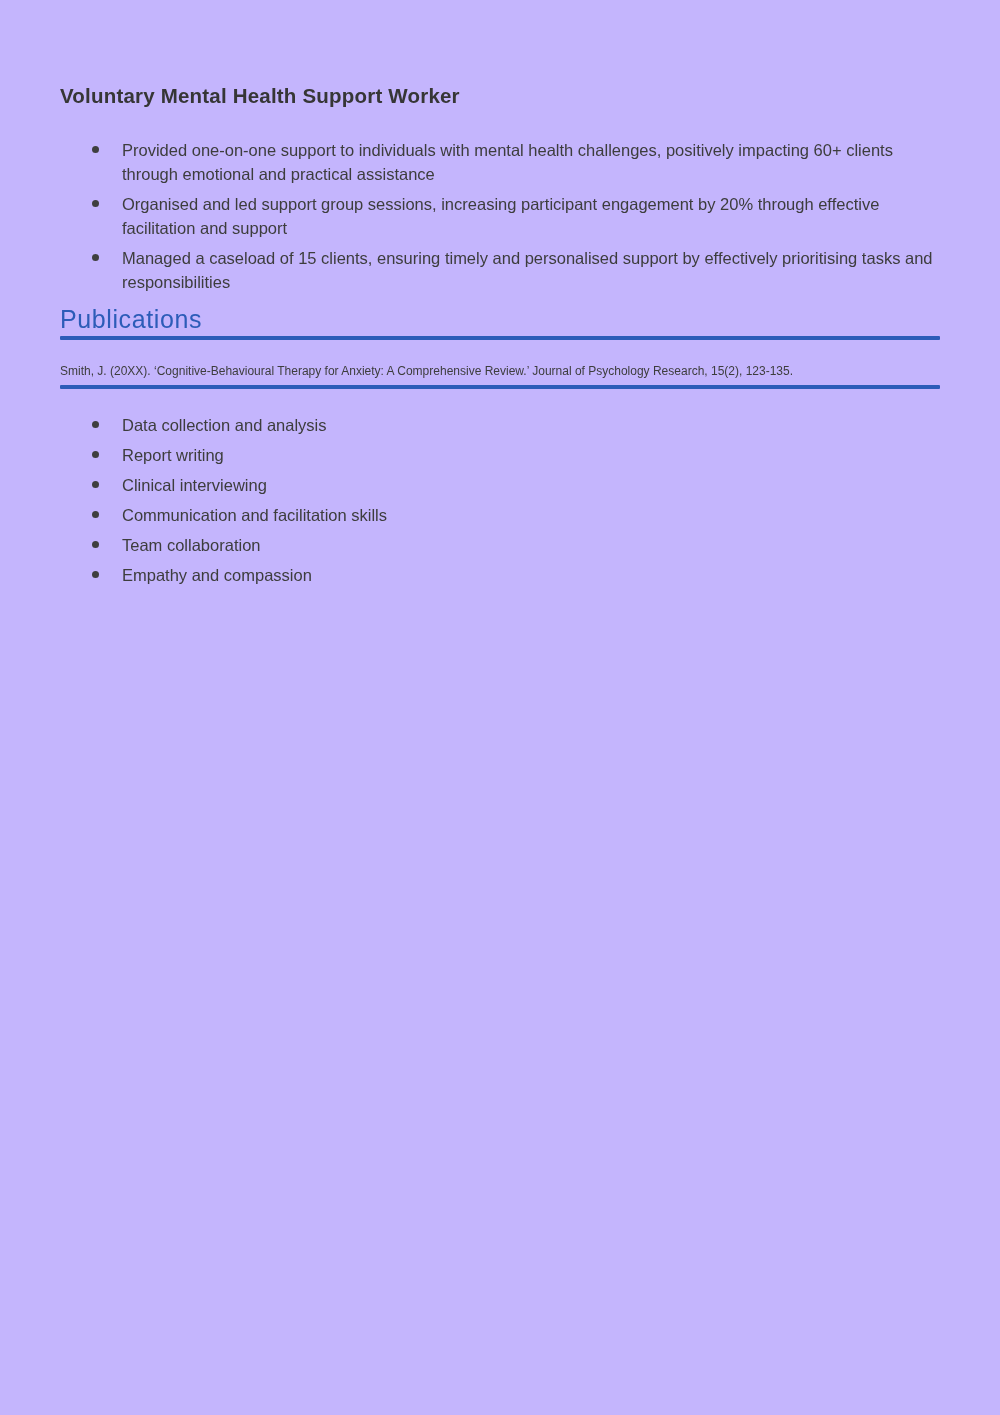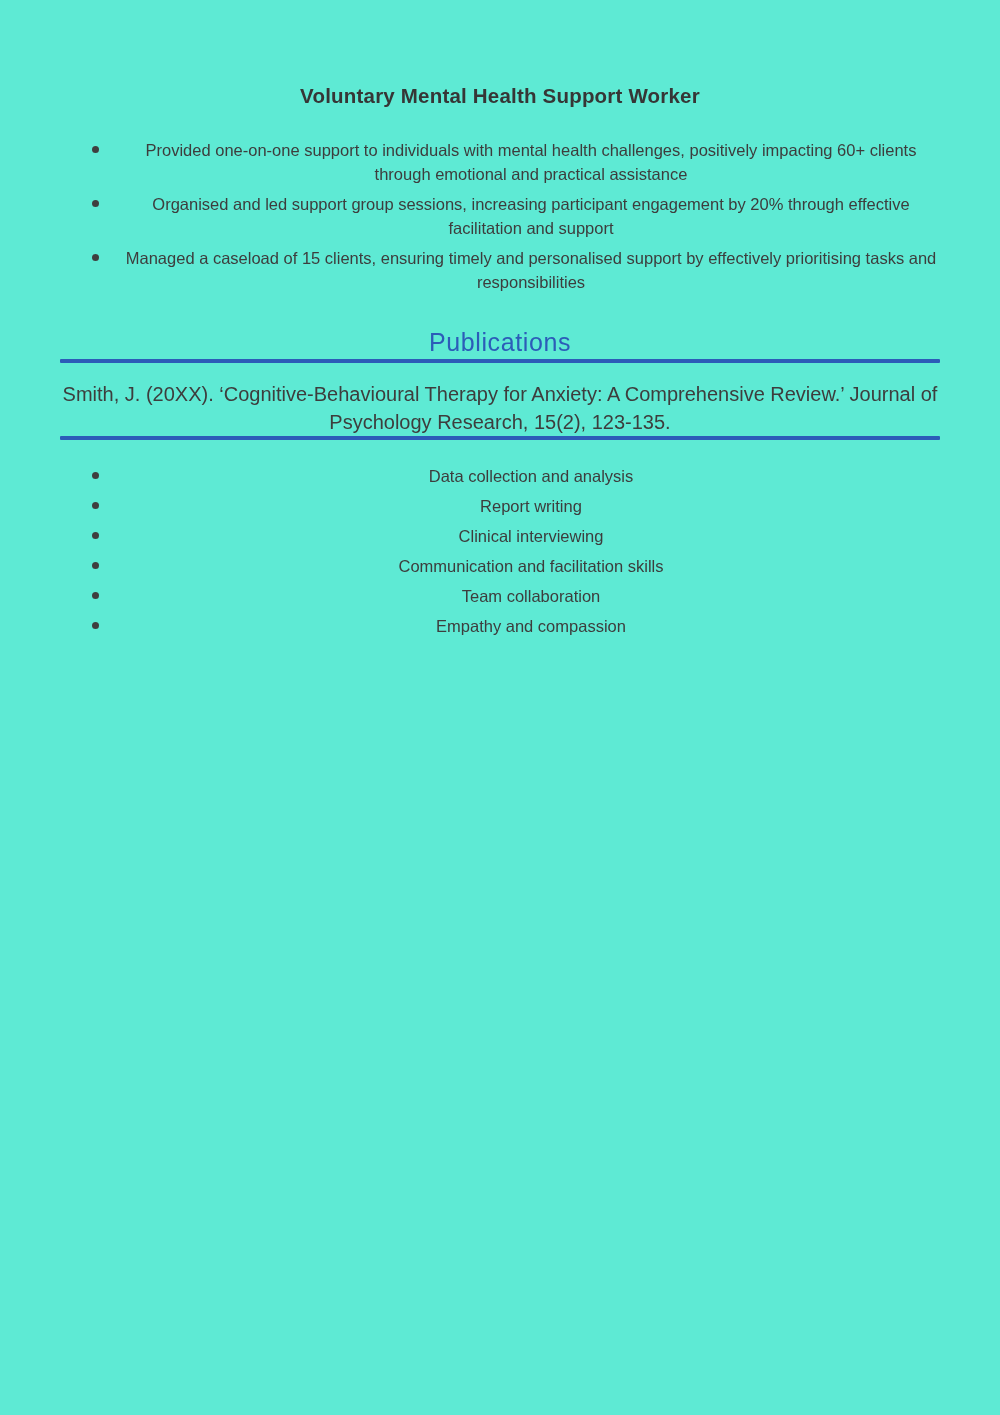--- a/index.html
+++ b/index.html
@@ -1,27 +1,26 @@
 <!DOCTYPE html>
 <html style="--accent: #2c5cb8;"><head>
 <meta charset="utf-8">
 <style>
   html, body { margin: 0; padding: 0; background: #ffffff; }
   .page {
     position: relative;
     width: 1000px;
     height: 1415px;
     margin: 0 auto;
-    background: #5eead4;
+    background: #c4b5fd;
     box-sizing: border-box;
     padding: 82px 60px 0 60px;
     font-family: "Liberation Sans", "DejaVu Sans", sans-serif;
     color: #3d3d3d;
     overflow: hidden;
-    text-align: center;
   }
 
   .job-title {
     margin: 0;
     font-size: 20.5px;
     line-height: 28px;
     font-weight: 600;
     color: #363636;
     letter-spacing: 0.2px;
   }
@@ -50,36 +49,36 @@
     position: absolute;
     left: 0;
     top: 8px;
     width: 7px;
     height: 7px;
     border-radius: 50%;
     background: #3f3f3f;
   }
 
   h2.section-heading {
-    margin: 34px 0 3px 0;
+    margin: 11px 0 3px 0;
     font-size: 25px;
     line-height: 28px;
     font-weight: 400;
     letter-spacing: 0.6px;
     color: var(--accent, #2c5cb8);
   }
   .section-rule {
     height: 4px;
     background: var(--accent, #2c5cb8);
     border-radius: 1px;
   }
 
   .publication {
     margin: 17px 0 0 0;
-    font-size: 20px;
+    font-size: 12px;
     line-height: 28px;
     color: #3d3d3d;
   }
 
   ul.skills {
     list-style: none;
     margin: 26px 0 0 0;
     padding: 0 0 0 32px;
   }
   ul.skills li {

